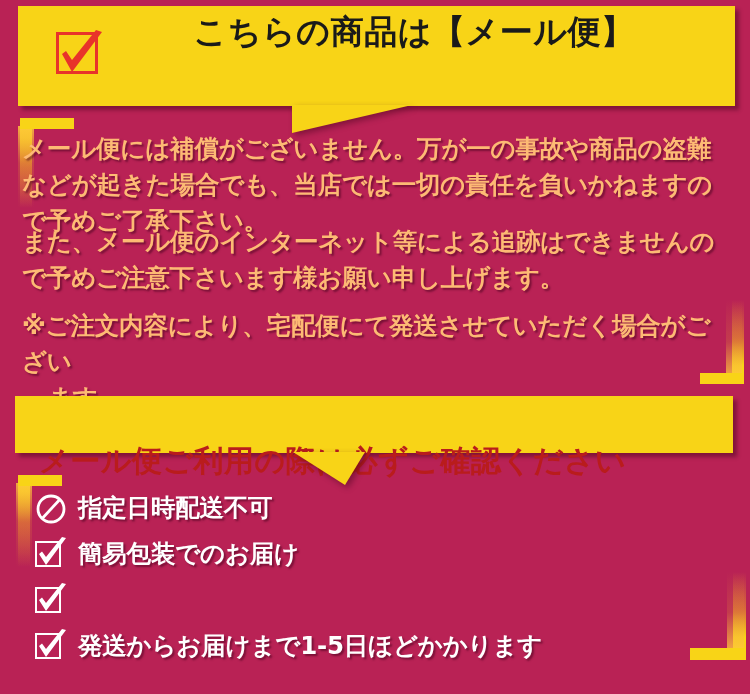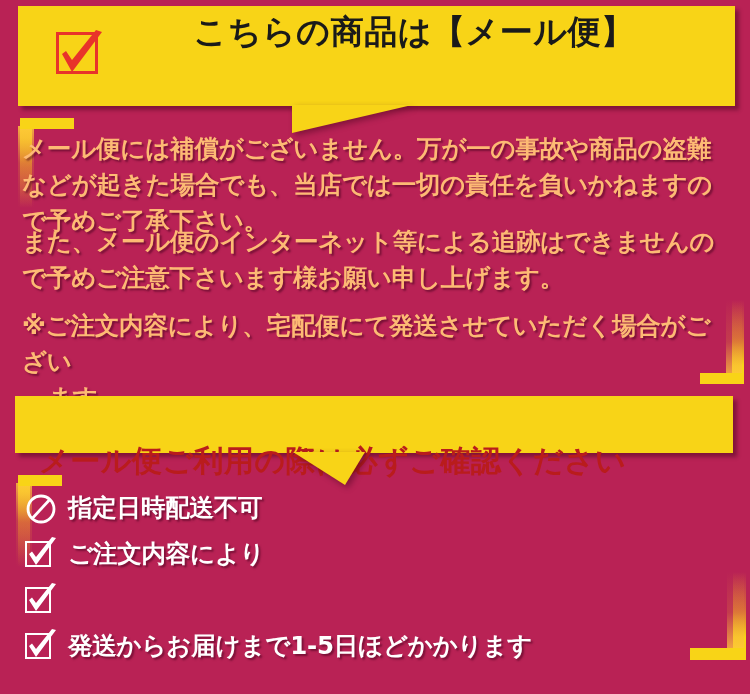--- a/index.html
+++ b/index.html
@@ -118,21 +118,21 @@
     height: 0;
     border-left: 52px solid transparent;
     border-right: 20px solid transparent;
     border-top: 33px solid #f8d417;
     filter: drop-shadow(3px 3px 3px rgba(60,0,25,0.45));
   }
 
   
   #checklist {
     position: absolute;
-    left: 24px;
+    left: 34px;
     top: 487px;
     width: 700px;
   }
   .check-row {
     display: flex;
     align-items: center;
     height: 41px;
     margin-bottom: 5px;
   }
   .check-row .icon {
@@ -290,21 +290,21 @@
       <span class="label">指定日時配送不可</span>
     </div>
 
     <div class="check-row">
       <span class="icon">
         <span class="chk-box"></span>
         <svg width="34" height="34" viewBox="0 0 34 34" aria-hidden="true">
           <path d="M5 17 L12 28 L32 1 L28 0 L12 20 L8 14.5 Z" fill="#ffffff"></path>
         </svg>
       </span>
-      <span class="label">ご注文内容により</span>
+      <span class="label">簡易包装でのお届け</span>
     </div>
 
     <div class="check-row">
       <span class="icon">
         <span class="chk-box"></span>
         <svg width="34" height="34" viewBox="0 0 34 34" aria-hidden="true">
           <path d="M5 17 L12 28 L32 1 L28 0 L12 20 L8 14.5 Z" fill="#ffffff"></path>
         </svg>
       </span>
     </div>

